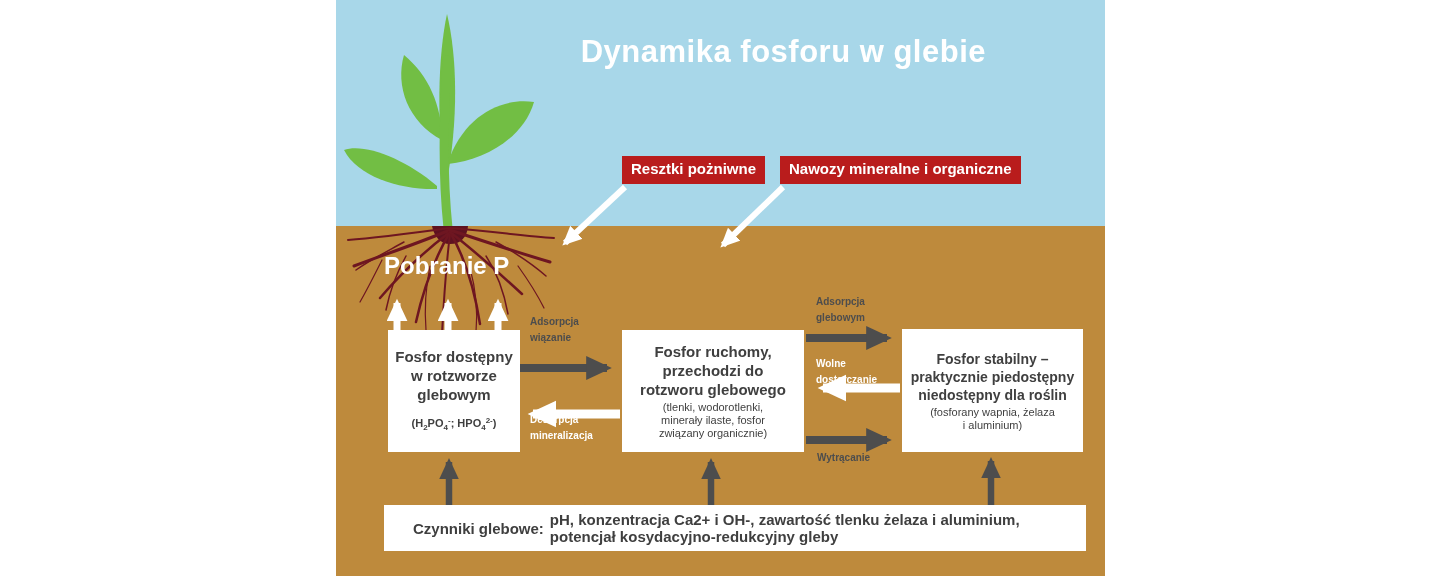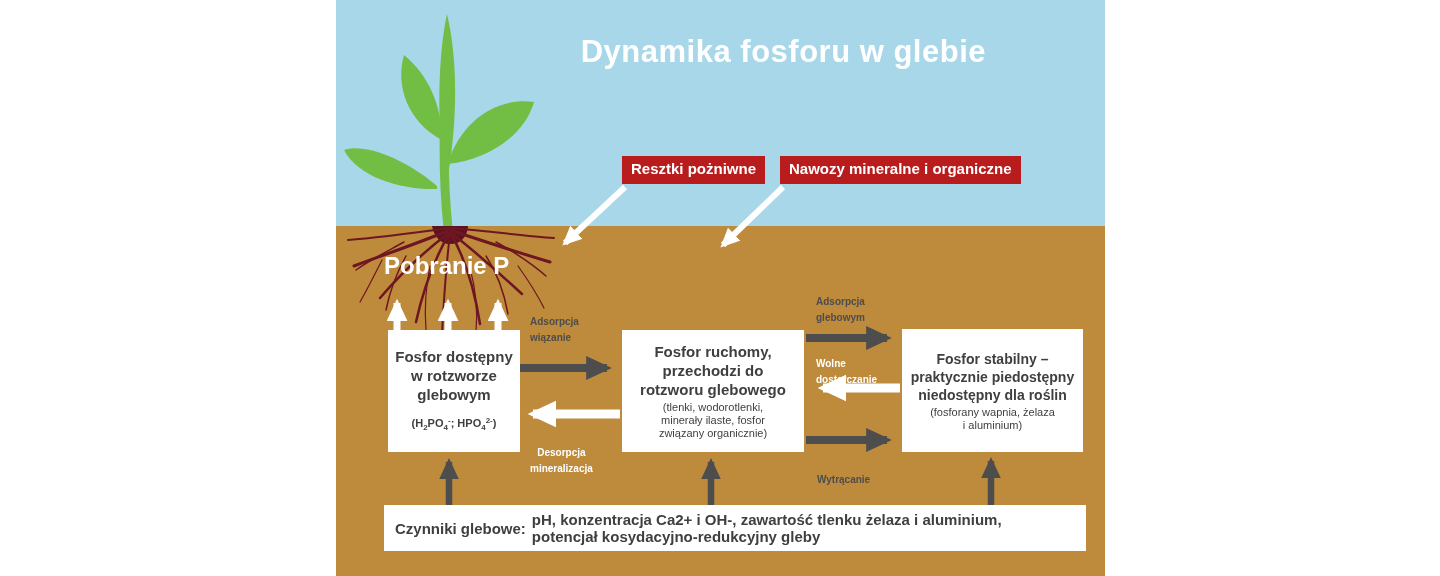--- a/index.html
+++ b/index.html
@@ -39,32 +39,32 @@
   #box-stable .head{font-size:14px;line-height:18px;}
   .pbox .sub{font-size:11px;font-weight:normal;line-height:13px;margin-top:2px;}
   .formula{font-size:11px;font-weight:bold;line-height:14px;margin-top:10px;white-space:nowrap;}
   .formula sub{font-size:8px;vertical-align:-3px;}
   .formula sup{font-size:8px;vertical-align:4px;}
   #box-factors{
     left:48px;top:505px;width:702px;height:46px;
     flex-direction:row;justify-content:flex-start;align-items:center;text-align:left;
     font-size:15px;font-weight:bold;line-height:17px;
   }
-  #box-factors .flabel{margin-left:11px;white-space:nowrap;align-self:center;}
+  #box-factors .flabel{margin-left:29px;white-space:nowrap;align-self:center;}
   #box-factors .ftext{margin-left:6px;}
   .flow-label{
     position:absolute;font-size:10px;font-weight:bold;line-height:16px;z-index:4;white-space:nowrap;
   }
   .flow-dark{color:#4D4D4D;}
   .flow-white{color:#ffffff;margin-top:8px;}
   #lbl-adsorpcja-wiazanie{left:194px;top:314px;}
-  #lbl-desorpcja{left:194px;top:437px;text-align:center;}
+  #lbl-desorpcja{left:194px;top:404px;}
   #lbl-adsorpcja-fosforu{left:480px;top:294px;}
   #lbl-wolne{left:480px;top:348px;}
-  #lbl-wytracanie{left:481px;top:472px;}
+  #lbl-wytracanie{left:481px;top:450px;}
 </style>
 </head>
 <body>
 
 <div id="stage">
   <div id="content">
 
     <div class="sky"></div>
     <div class="soil"></div>
 

